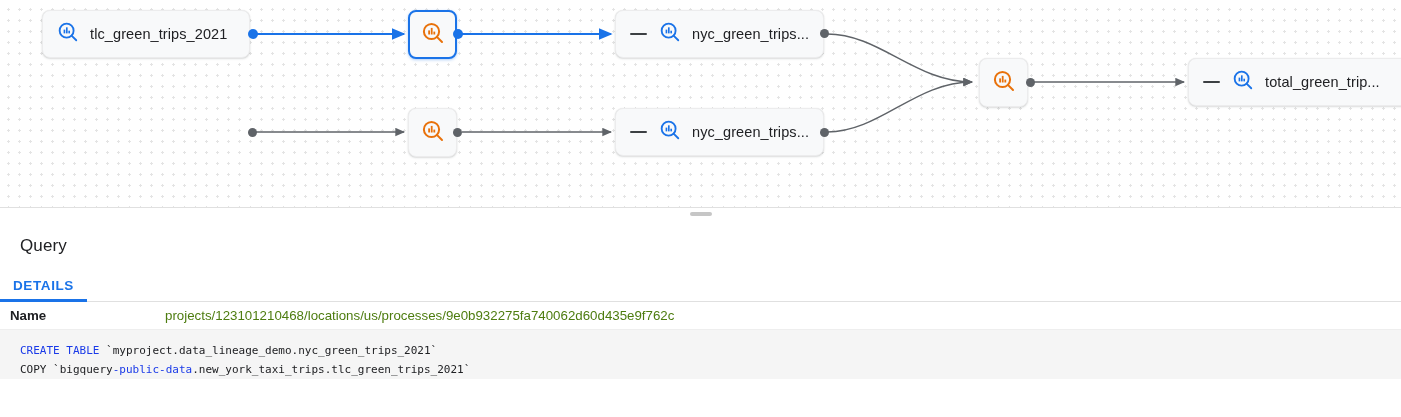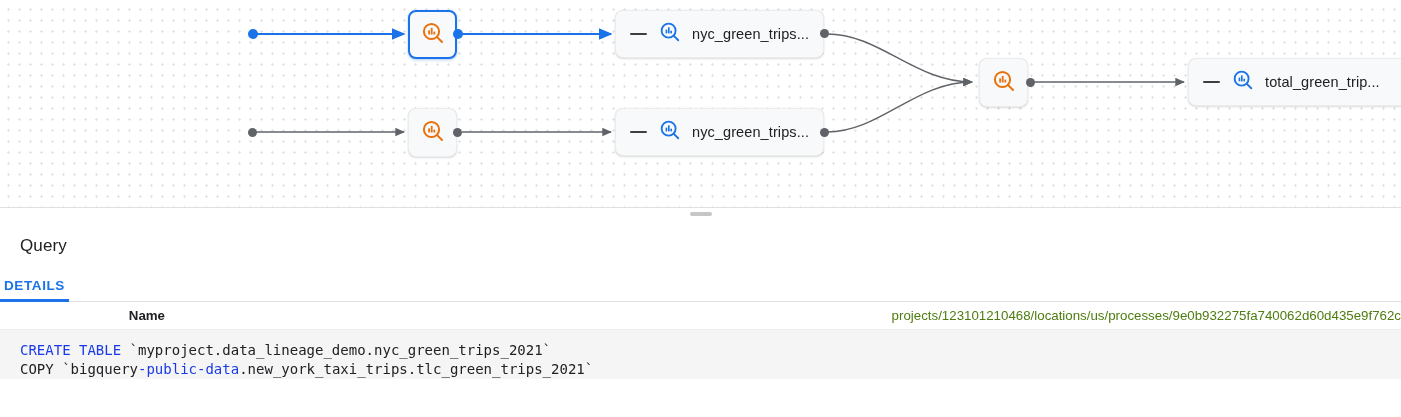--- a/index.html
+++ b/index.html
@@ -125,49 +125,49 @@
     height: 32px;
   }
   .tab {
     position: relative;
     display: flex;
     align-items: center;
     font-size: 13.5px;
     font-weight: bold;
     letter-spacing: .6px;
     color: #5f6368;
-    padding: 0 4px;
+    padding: 0 13px;
     cursor: pointer;
   }
   .tab.active { color: #1a73e8; }
   .tab.active::after {
     content: "";
     position: absolute;
     left: 0; right: 0; bottom: -1px;
     height: 3px;
     background: #1a73e8;
   }
 
   .kv-table { width: 100%; border-collapse: collapse; }
-  .kv-table tr { border-bottom: 1px solid #eeeeee; text-align: right; }
+  .kv-table tr { border-bottom: 1px solid #eeeeee; }
   .kv-table td { padding: 6px 0; font-size: 13.3px; vertical-align: middle; }
   .kv-key {
     width: 155px;
     padding-left: 10px !important;
     font-weight: bold;
     color: #202124;
   }
   .kv-val { color: #4d7c0f; }
 
   
   .sql-block {
     background: #f5f5f5;
     padding: 11px 0 0 20px;
     font-family: "DejaVu Sans Mono", "Liberation Mono", monospace;
-    font-size: 14px;
+    font-size: 11px;
     line-height: 19px;
     color: #202124;
     white-space: pre;
     overflow: hidden;
   }
   .kw { color: #1a3ae8; }
   .kw2 { color: #1a3ae8; }
 </style>
 </head>
 <body>
@@ -192,20 +192,32 @@
 
     <line x1="462" y1="132" x2="611" y2="132" stroke="#5f6368" stroke-width="1.4" marker-end="url(#arrow-gray)"></line>
 
     <path d="M827,34 C880,34 915,82 972,82" fill="none" stroke="#5f6368" stroke-width="1.4" marker-end="url(#arrow-gray)"></path>
 
     <path d="M827,132 C880,132 915,82 972,82" fill="none" stroke="#5f6368" stroke-width="1.4" marker-end="url(#arrow-gray)"></path>
 
     <line x1="1033" y1="82" x2="1184" y2="82" stroke="#5f6368" stroke-width="1.4" marker-end="url(#arrow-gray)"></line>
   </svg>
 
+  <div class="node table-node" style="left:42px; top:10px; width:208px;">
+    <span class="mag-icon">
+      <svg width="22" height="22" viewBox="0 0 24 24" xmlns="http://www.w3.org/2000/svg">
+        <circle cx="10.5" cy="10.5" r="7.6" fill="none" stroke="#1a73e8" stroke-width="2"></circle>
+        <line x1="15.9" y1="15.9" x2="21" y2="21" stroke="#1a73e8" stroke-width="2" stroke-linecap="round"></line>
+        <rect x="7.2" y="9.4" width="1.8" height="4.1" fill="#1a73e8"></rect>
+        <rect x="9.8" y="6.9" width="1.8" height="6.6" fill="#1a73e8"></rect>
+        <rect x="12.4" y="10.6" width="1.8" height="2.9" fill="#1a73e8"></rect>
+      </svg>
+    </span>
+    <span class="node-label">tlc_green_trips_2021</span>
+  </div>
   <div class="dot blue" style="left:248px; top:29px;"></div>
 
   <div class="dot" style="left:248px; top:128px;"></div>
 
   <div class="node proc-node selected" style="left:408px; top:10px;">
     <span class="mag-icon">
       <svg width="24" height="24" viewBox="0 0 24 24" xmlns="http://www.w3.org/2000/svg">
         <circle cx="10.5" cy="10.5" r="7.6" fill="none" stroke="#e8710a" stroke-width="2"></circle>
         <line x1="15.9" y1="15.9" x2="21" y2="21" stroke="#e8710a" stroke-width="2" stroke-linecap="round"></line>
         <rect x="7.2" y="9.4" width="1.8" height="4.1" fill="#e8710a"></rect>

